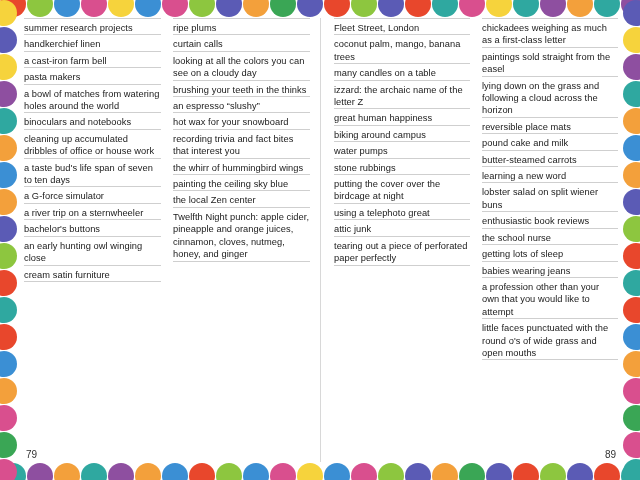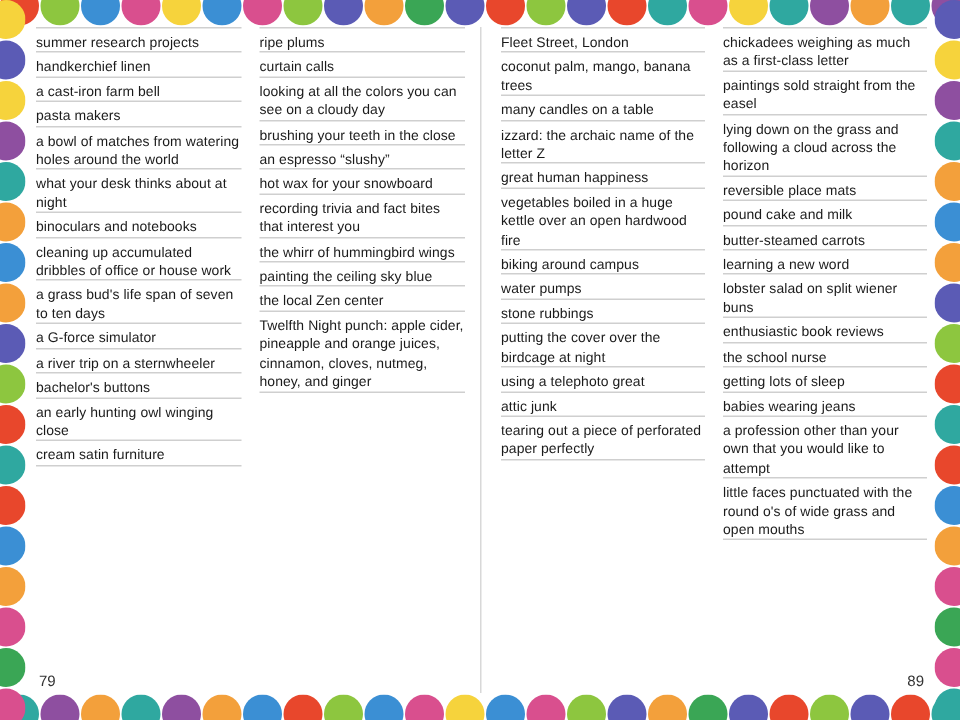--- a/index.html
+++ b/index.html
@@ -222,37 +222,36 @@
 
     <div class="leaf left">
       <div class="cols">
         <div class="col">
           <ul class="entries">
               <li>summer research projects</li>
               <li>handkerchief linen</li>
               <li>a cast-iron farm bell</li>
               <li>pasta makers</li>
               <li>a bowl of matches from watering holes around the world</li>
-              <li>what your desk thinks about at night</li>
               <li>binoculars and notebooks</li>
               <li>cleaning up accumulated dribbles of office or house work</li>
-              <li>a grass bud's life span of seven to ten days</li>
+              <li>a taste bud's life span of seven to ten days</li>
               <li>a G-force simulator</li>
               <li>a river trip on a sternwheeler</li>
               <li>bachelor's buttons</li>
               <li>an early hunting owl winging close</li>
               <li>cream satin furniture</li>
             </ul>
         </div>
         <div class="col">
           <ul class="entries">
               <li>ripe plums</li>
               <li>curtain calls</li>
               <li>looking at all the colors you can see on a cloudy day</li>
-              <li>brushing your teeth in the close</li>
+              <li>brushing your teeth in the thinks</li>
               <li>an espresso “slushy”</li>
               <li>hot wax for your snowboard</li>
               <li>recording trivia and fact bites that interest you</li>
               <li>the whirr of hummingbird wings</li>
               <li>painting the ceiling sky blue</li>
               <li>the local Zen center</li>
               <li>Twelfth Night punch: apple cider, pineapple and orange juices, cinnamon, cloves, nutmeg, honey, and ginger</li>
             </ul>
         </div>
       </div>
@@ -263,21 +262,20 @@
 
     <div class="leaf right">
       <div class="cols">
         <div class="col">
           <ul class="entries">
               <li>Fleet Street, London</li>
               <li>coconut palm, mango, banana trees</li>
               <li>many candles on a table</li>
               <li>izzard: the archaic name of the letter Z</li>
               <li>great human happiness</li>
-              <li>vegetables boiled in a huge kettle over an open hardwood fire</li>
               <li>biking around campus</li>
               <li>water pumps</li>
               <li>stone rubbings</li>
               <li>putting the cover over the birdcage at night</li>
               <li>using a telephoto great</li>
               <li>attic junk</li>
               <li>tearing out a piece of perforated paper perfectly</li>
             </ul>
         </div>
         <div class="col">

